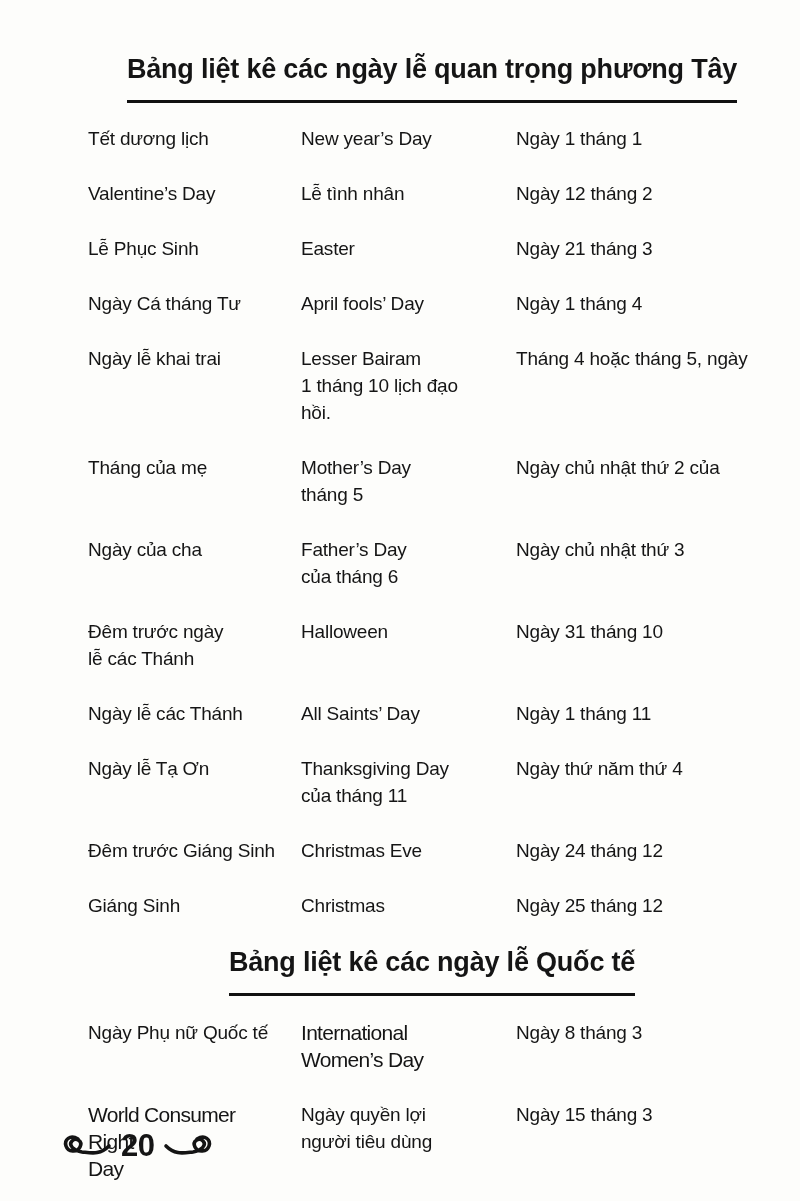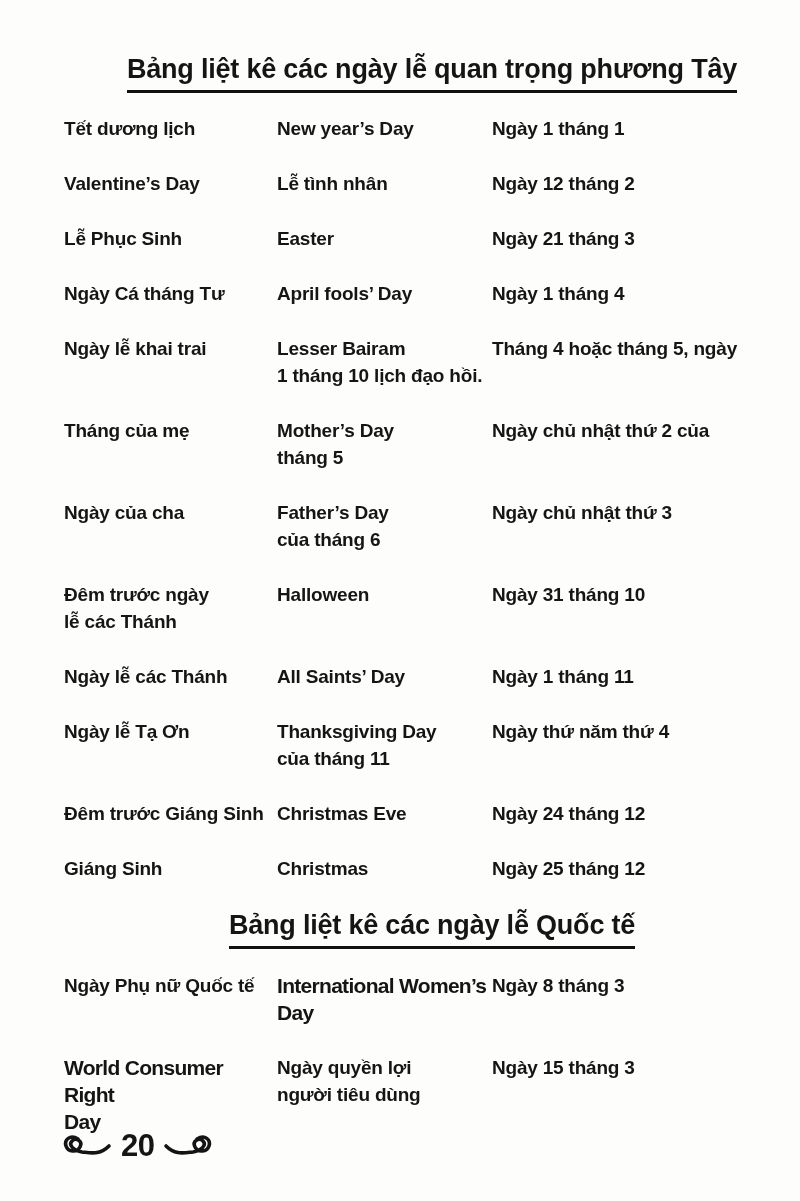--- a/index.html
+++ b/index.html
@@ -22,39 +22,40 @@
   .section-heading {
     text-align: center;
     padding-left: 64px; 
     margin: 0 0 22px 0;
   }
   .section-heading .heading-text {
     display: inline-block;
     font-size: 27px;
     font-weight: 700;
     letter-spacing: -0.2px;
-    padding-bottom: 5px;
+    padding-bottom: 15px;
     border-bottom: 3px solid #111;
     white-space: nowrap;
   }
   .rows {
     margin-left: 64px;
     margin-right: 30px;
   }
   .row {
     display: grid;
     grid-template-columns: 213px 215px 1fr;
     margin-bottom: 28px;
   }
   .cell {
     font-size: 19px;
     line-height: 27px;
-    font-weight: 700;
+    font-weight: 400;
     letter-spacing: -0.2px;
     white-space: pre-line;
+    margin-left: 24px;
   }
   .section-intl { margin-top: 19px; }
   .section-intl .rows { margin-top: 23px; }
   .section-intl .cell-en { font-size: 21px; letter-spacing: -0.7px; }
   .footer {
     position: absolute;
     left: 62px;
     top: 1128px;
     display: flex;
     align-items: center;

